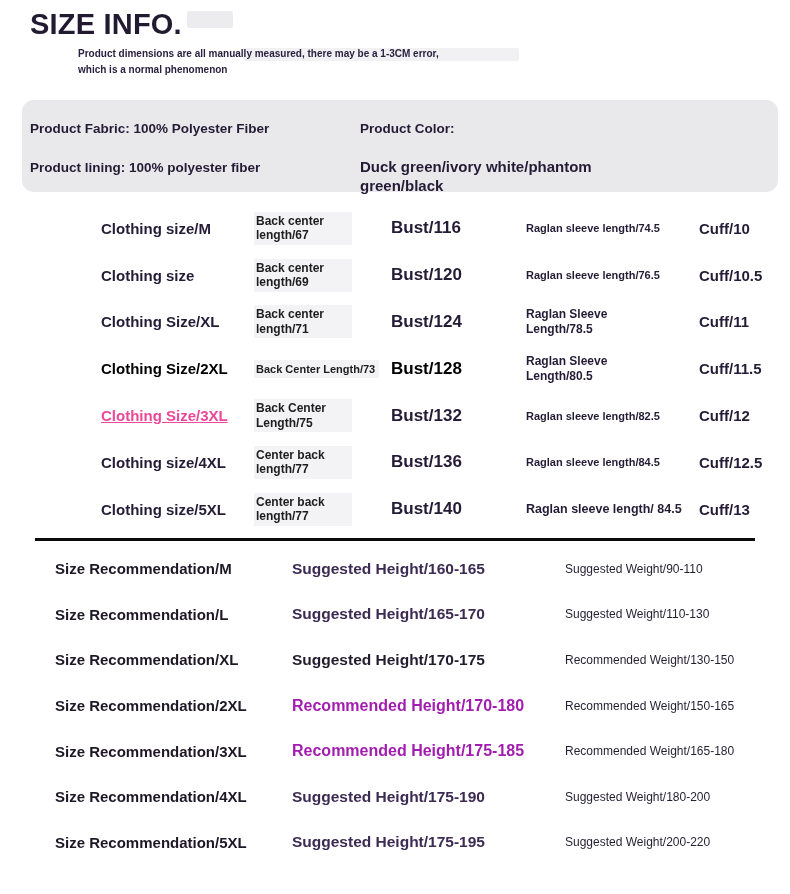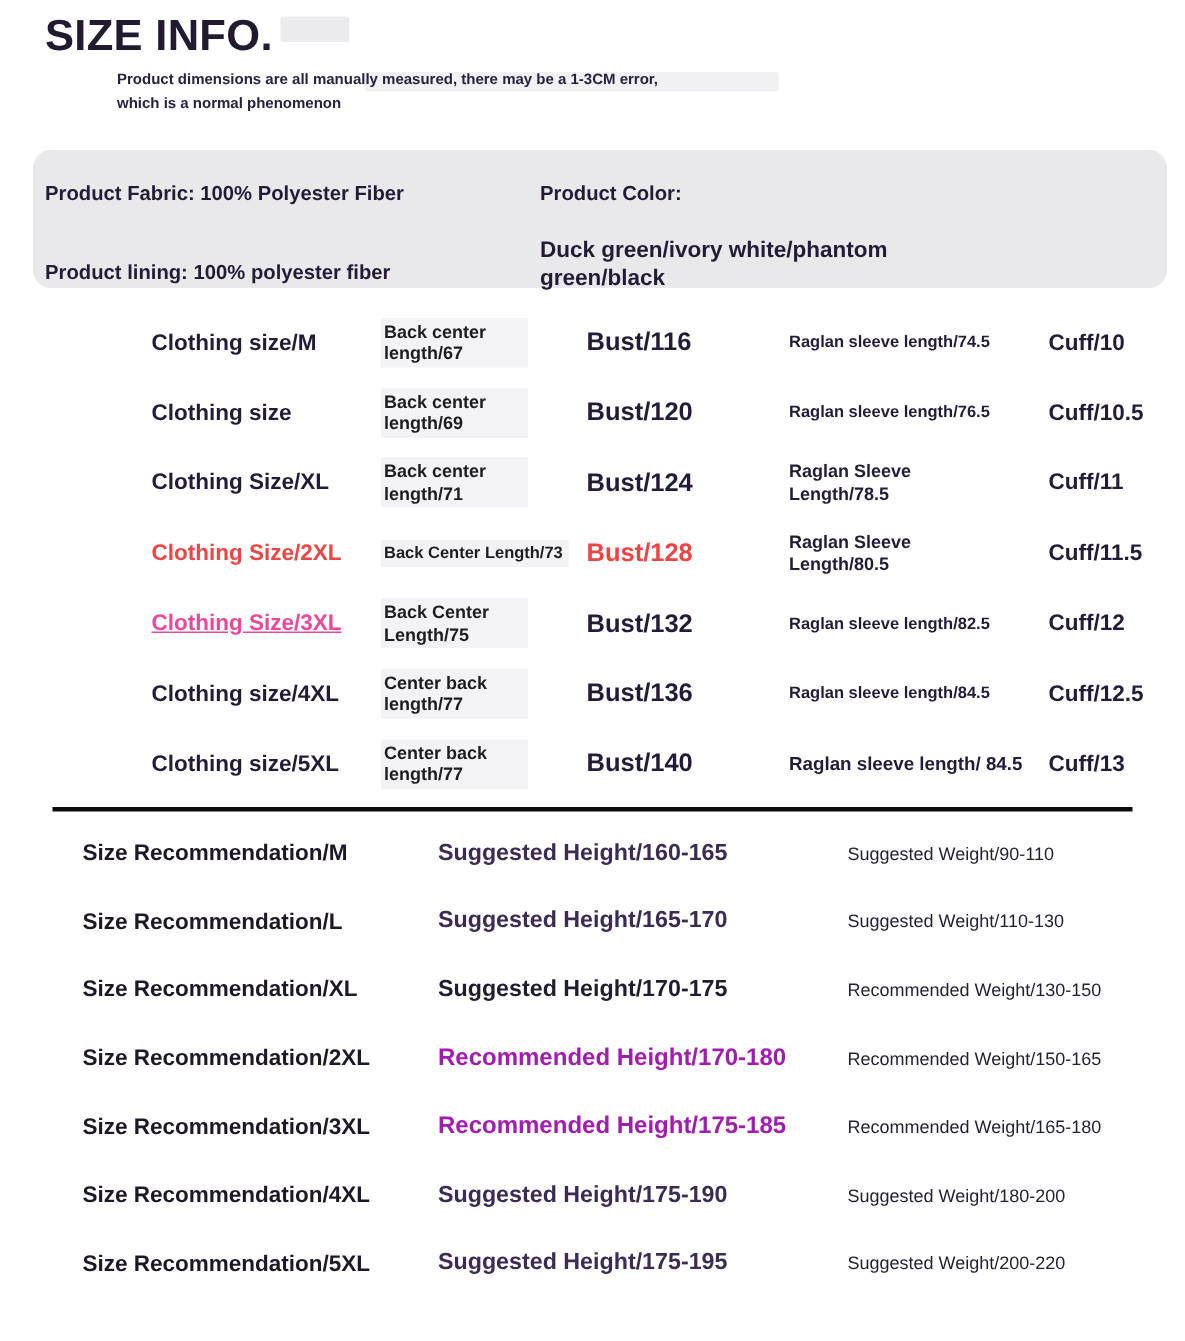--- a/index.html
+++ b/index.html
@@ -15,41 +15,41 @@
 
   
   .artifact { position:absolute; background:#ecebee; border-radius:2px; }
   .artifact.lighter { background:#f1f0f2; }
 
   
   .info-box { position:absolute; left:22px; top:100px; width:756px; height:92px;
     background:#e9e8ea; border-radius:12px; }
   .info-box .lbl { position:absolute; font-size:13.5px; font-weight:700; color:#241c36; }
   .fabric { left:8px; top:21px; }
-  .lining { left:8px; top:74px; }
+  .lining { left:8px; top:60px; }
   .color-lbl { left:338px; top:21px; }
   .color-val { position:absolute; left:338px; top:57px; width:292px;
     font-size:15px; font-weight:700; line-height:19px; color:#241c36; }
 
   
   .size-table { position:absolute; left:0; top:205px; width:790px; }
   .srow { display:grid; grid-template-columns:185px 137px 135px 173px 1fr;
     align-items:center; height:46.8px; padding-left:30px;margin-left:39px; }
   .c { font-weight:700; color:#241c36; }
   .c.size { font-size:15px; padding-left:32px; white-space:nowrap; }
   .c.back { font-size:12px; line-height:14.5px; }
   .c.back .hl { display:inline-block; max-width:98px; background:#f3f2f4; padding:2px 4px 2px 2px; color:#1d1c1f; }
   .c.bust { font-size:17px; }
   .c.rag { font-size:11px; white-space:nowrap; }
   .c.cuff { font-size:15px; }
   .r3 .c.rag, .r4 .c.rag { white-space:normal; font-size:12px; line-height:14.5px;text-decoration:underline; }
   .r3 .c.rag span, .r4 .c.rag span { display:inline-block; max-width:122px; }
   .r4 .c.back { font-size:11px; }
   .r4 .c.back .hl { max-width:none; white-space:nowrap; }
-  .r4 .c.size, .r4 .c.bust { color:#ef4444; }
+  .r4 .c.size, .r4 .c.bust { color:#000000; }
   .r5 .c.size { color:#ec4899;text-decoration:underline; }
   .r7 .c.rag { white-space:normal; font-size:12.5px; line-height:15px; }
   .r7 .c.rag span { display:inline-block; max-width:160px; }
 
   .divider { position:absolute; left:35px; top:538px; width:720px; height:3px; background:#0b0b0d; }
 
   
   .rec-table { position:absolute; left:0; top:546px; width:790px; }
   .rrow { display:grid; grid-template-columns:237px 273px 1fr; align-items:center;
     height:45.6px; padding-left:55px; }

